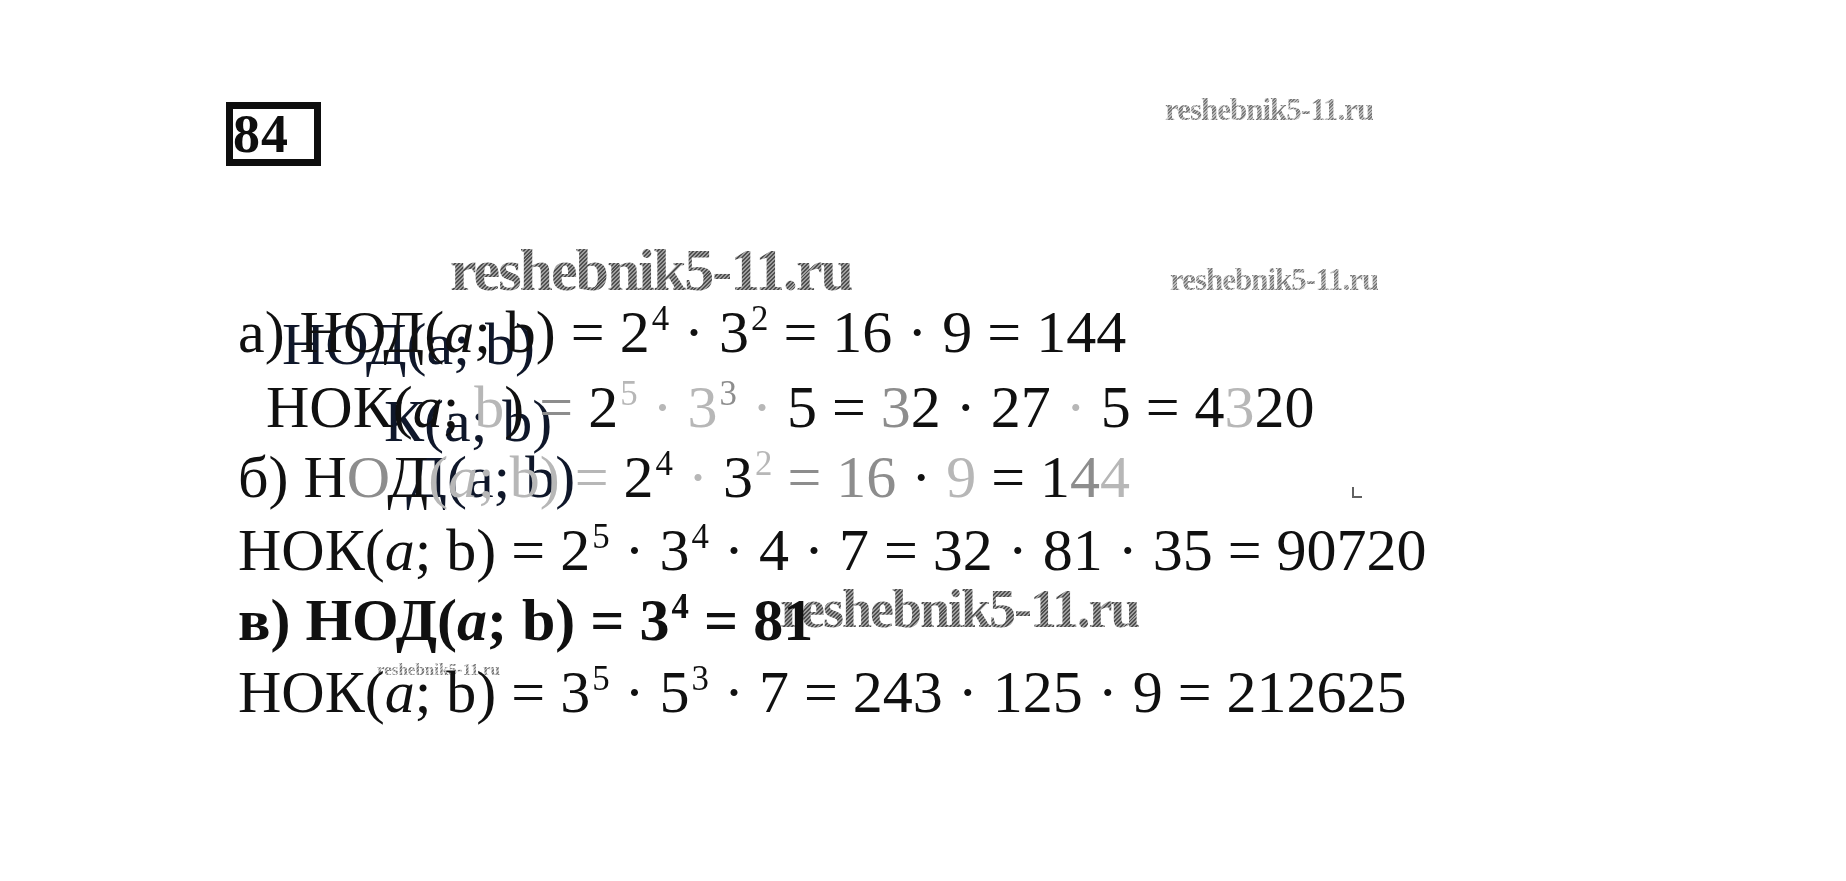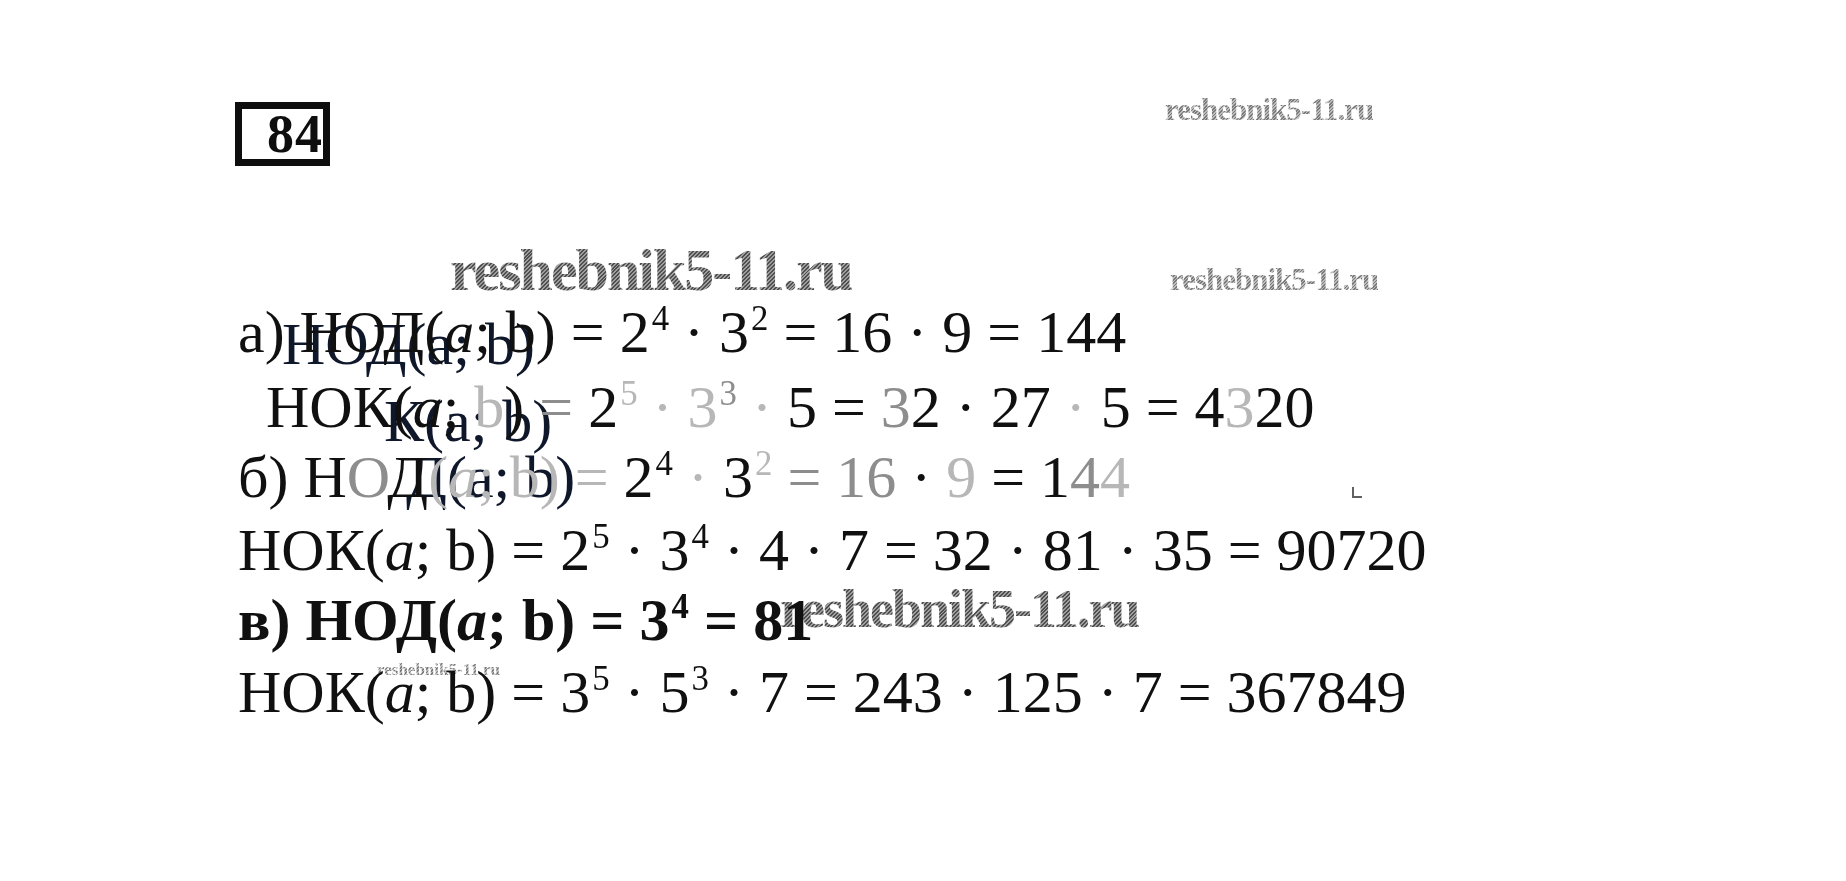--- a/index.html
+++ b/index.html
@@ -8,28 +8,28 @@
     width: 1846px;
     height: 881px;
     background: #ffffff;
     overflow: hidden;
     font-family: "Liberation Serif", serif;
   }
 
   
   .problem-box {
     position: absolute;
-    left: 235px;
+    left: 226px;
     top: 102px;
     width: 81px;
     height: 50px;
     border: 7px solid #0e0e0e;
     display: flex;
     align-items: center;
-    justify-content: flex-end;
+    justify-content: flex-start;
   }
   .problem-box span {
     font-size: 54px;
     font-weight: bold;
     color: #0e0e0e;
     line-height: 1;
     letter-spacing: 1px;
   }
 
   
@@ -121,17 +121,17 @@
   <div class="wm wm-center">reshebnik5-11.ru</div>
   <div class="wm wm-small-tone wm-mid-right">reshebnik5-11.ru</div>
   <div class="wm wm-line5">reshebnik5-11.ru</div>
   <div class="wm wm-small-tone wm-tiny">reshebnik5-11.ru</div>
 
   <div class="math-line" data-line="0"><span class="ghost">НОД(a; b)</span><span class="main"><span>а) НОД(</span><span class="it">a</span><span>; b) = 2</span><span class="sup">4</span><span> · 3</span><span class="sup">2</span><span> = 16 · 9 = 144</span></span></div>
   <div class="math-line" data-line="1"><span class="ghost">К(a; b)</span><span class="main"><span>НОК(</span><span class="it">a</span><span>; </span><span class="sh-light">b</span><span>) </span><span class="sh-mid">= </span><span>2</span><span class="sup sh-light">5</span><span class="sh-light"> · </span><span class="sh-light">3</span><span class="sup sh-mid">3</span><span class="sh-light"> · </span><span>5 = </span><span class="sh-mid">3</span><span>2 · 27</span><span class="sh-light"> · </span><span>5 = 4</span><span class="sh-light">3</span><span>20</span></span></div>
   <div class="math-line" data-line="2"><span class="ghost">Д(a; b)</span><span class="main"><span>б) Н</span><span class="sh-mid">О</span><span>Д</span><span class="sh-light">(</span><span class="it sh-light">a</span><span class="sh-light">; b)</span><span class="sh-light"> = </span><span>2</span><span class="sup">4</span><span class="sh-light"> · </span><span>3</span><span class="sup sh-light">2</span><span class="sh-mid"> = </span><span class="sh-mid">16</span><span> · </span><span class="sh-light">9</span><span> = 1</span><span class="sh-mid">4</span><span class="sh-light">4</span></span></div>
   <div class="math-line" data-line="3"><span class="main"><span>НОК(</span><span class="it">a</span><span>; b) = 2</span><span class="sup">5</span><span> · 3</span><span class="sup">4</span><span> · 4 · 7 = 32 · 81 · 35 = 90720</span></span></div>
   <div class="math-line" data-line="4"><span class="main"><span>в) НОД(</span><span class="it">a</span><span>; b) = 3</span><span class="sup">4</span><span> = 81</span></span></div>
-  <div class="math-line" data-line="5"><span class="main"><span>НОК(</span><span class="it">a</span><span>; b) = 3</span><span class="sup">5</span><span> · 5</span><span class="sup">3</span><span> · 7 = 243 · 125 · 7 = 367849</span></span></div>
+  <div class="math-line" data-line="5"><span class="main"><span>НОК(</span><span class="it">a</span><span>; b) = 3</span><span class="sup">5</span><span> · 5</span><span class="sup">3</span><span> · 7 = 243 · 125 · 9 = 212625</span></span></div>
 
   <div class="stray-mark"></div>
 
 </div>
 
 </body></html>

